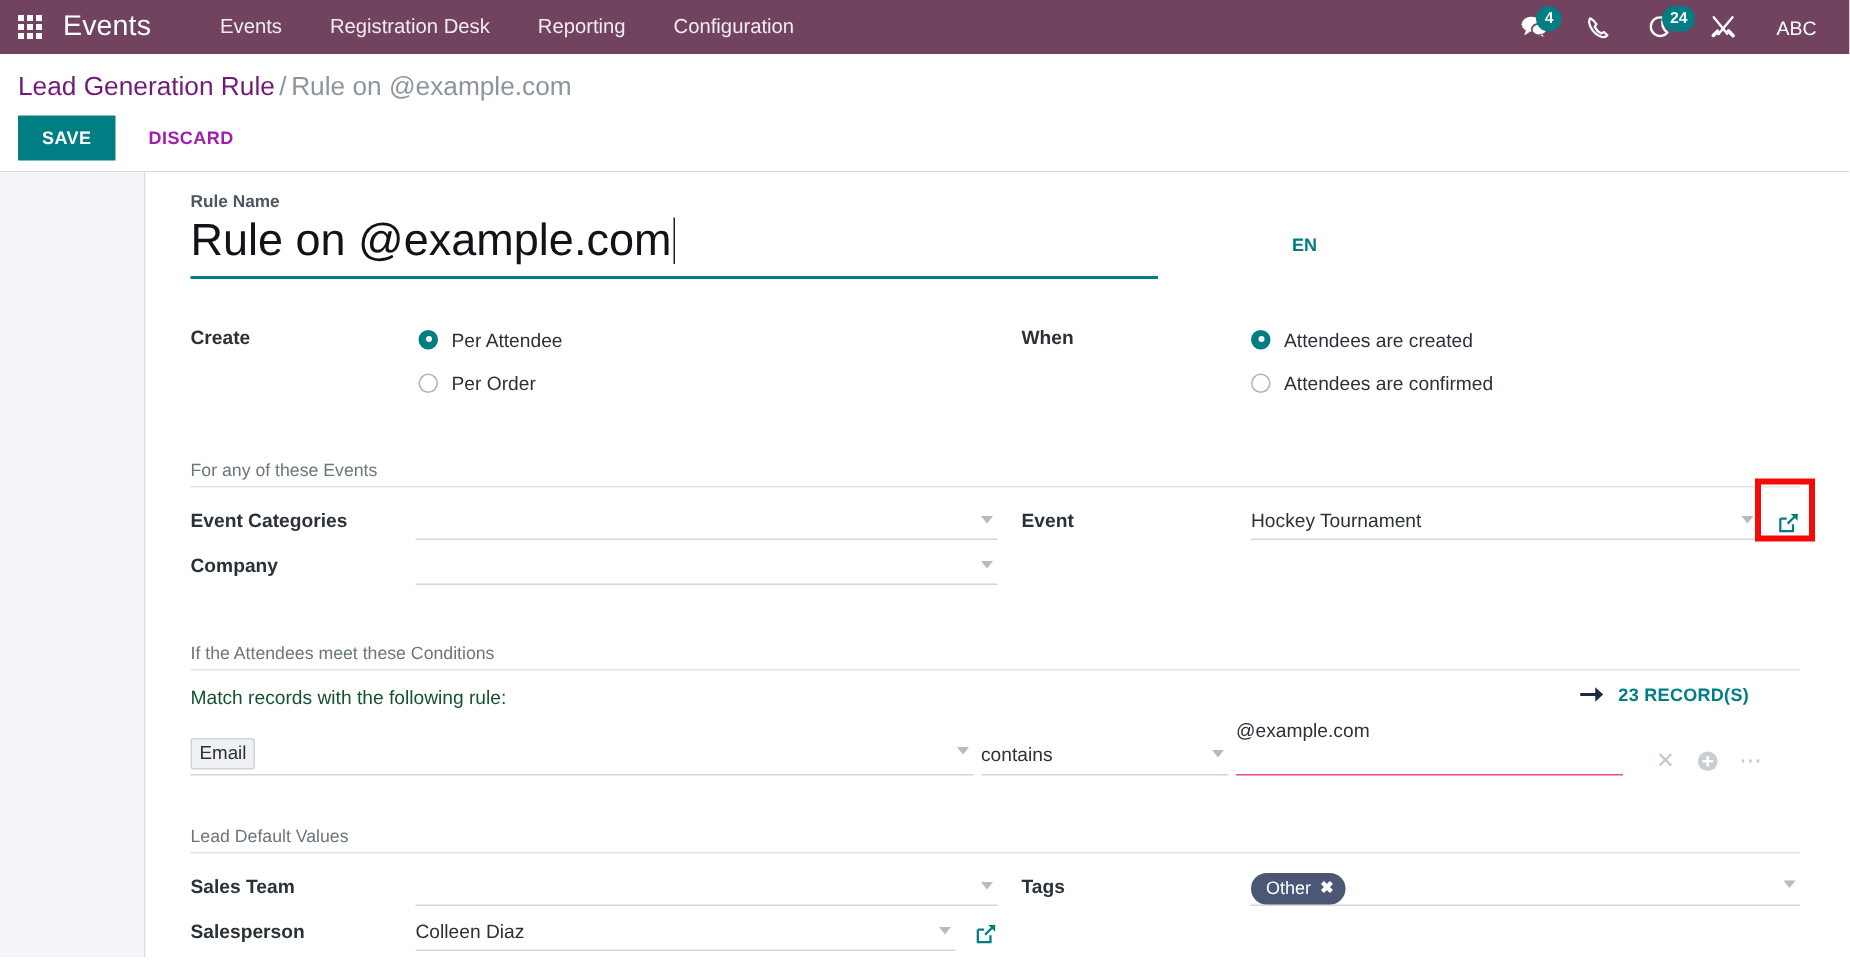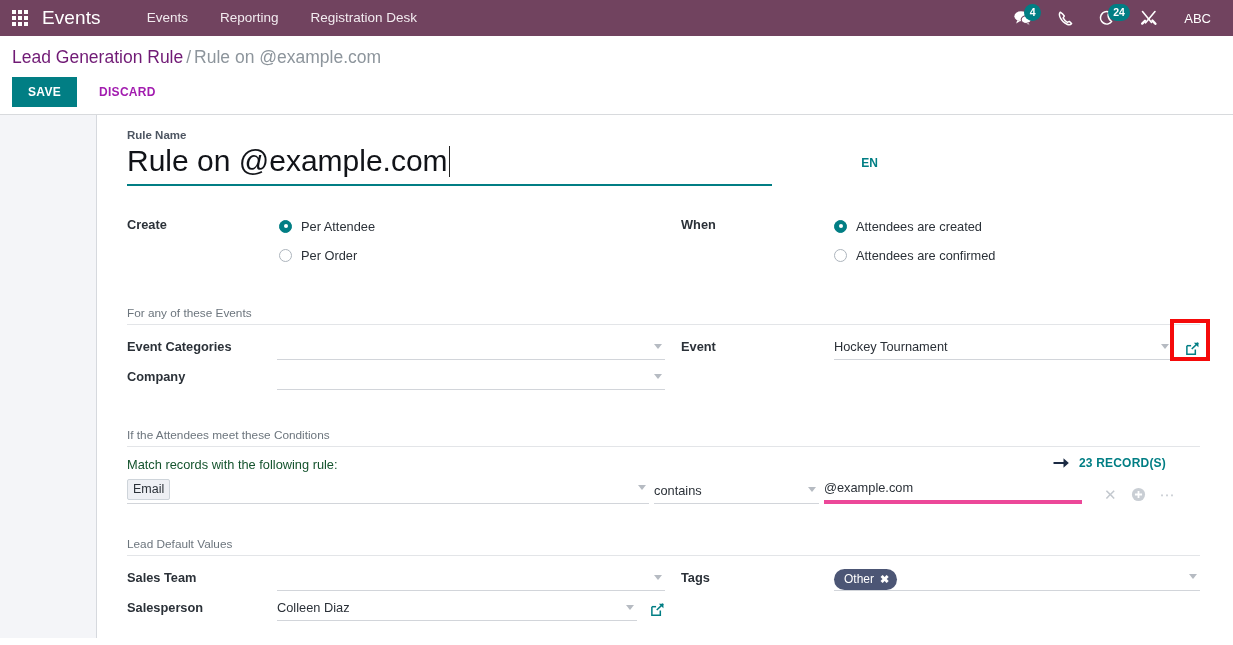--- a/index.html
+++ b/index.html
@@ -329,21 +329,21 @@
     border: 1px solid #ced4da;
     background: #eef0f4;
     font-size: 12.5px;
     color: #2b3138;
     padding: 1px 5px;
     border-radius: 2px;
     line-height: 17px;
   }
   .cond-c1 { width: 522px; flex: 0 0 522px; position: relative; border-bottom: 1px solid #d2d5da; padding-bottom: 3px; display:flex; align-items:center; }
   .cond-c2 { width: 165px; flex: 0 0 165px; position: relative; border-bottom: 1px solid #d2d5da; padding-bottom: 4px; margin-left: 5px; }
-  .cond-c3 { width: 258px; flex: 0 0 258px; position: relative; border-bottom: 4px solid #ec4899; padding-bottom: 4px; margin-left: 5px;}
+  .cond-c3 { width: 258px; flex: 0 0 258px; position: relative; border-bottom: 1px solid #ec4899; padding-bottom: 20px; margin-left: 5px;}
   .cond-txt { font-size: 12.8px; color: #2b3138; white-space: nowrap; }
   .cond-actions {
     display: flex;
     align-items: center;
     gap: 14px;
     margin-left: 22px;
     padding-bottom: 2px;
     color: #c3c8ce;
   }
   .cond-actions span { cursor: pointer; display: inline-flex; align-items: center; }
@@ -388,22 +388,23 @@
       <i></i>
       <i></i>
       <i></i>
       <i></i>
       <i></i>
       <i></i>
   </div>
   <div class="brand">Events</div>
 
   <div class="menu-item">Events</div>
+  <div class="menu-item">Registration Desk</div>
   <div class="menu-item">Reporting</div>
-  <div class="menu-item">Registration Desk</div>
+  <div class="menu-item">Configuration</div>
 
   <div class="nav-right">
     <div class="nav-ico">
       <svg width="20" height="18" viewBox="0 0 20 18">
         <ellipse cx="8" cy="7.2" rx="6.6" ry="5" fill="#ffffff"></ellipse>
         <path d="M4.2 11.2 L3.2 14.6 L7.2 12.0 Z" fill="#ffffff"></path>
         <ellipse cx="13.2" cy="10.6" rx="5" ry="3.9" fill="#ffffff" stroke="#71435f" stroke-width="1.1"></ellipse>
         <path d="M15.6 13.6 L16.6 16.2 L13.2 14.4 Z" fill="#ffffff" stroke="#71435f" stroke-width=".6"></path>
       </svg>
       <span class="badge">4</span>

